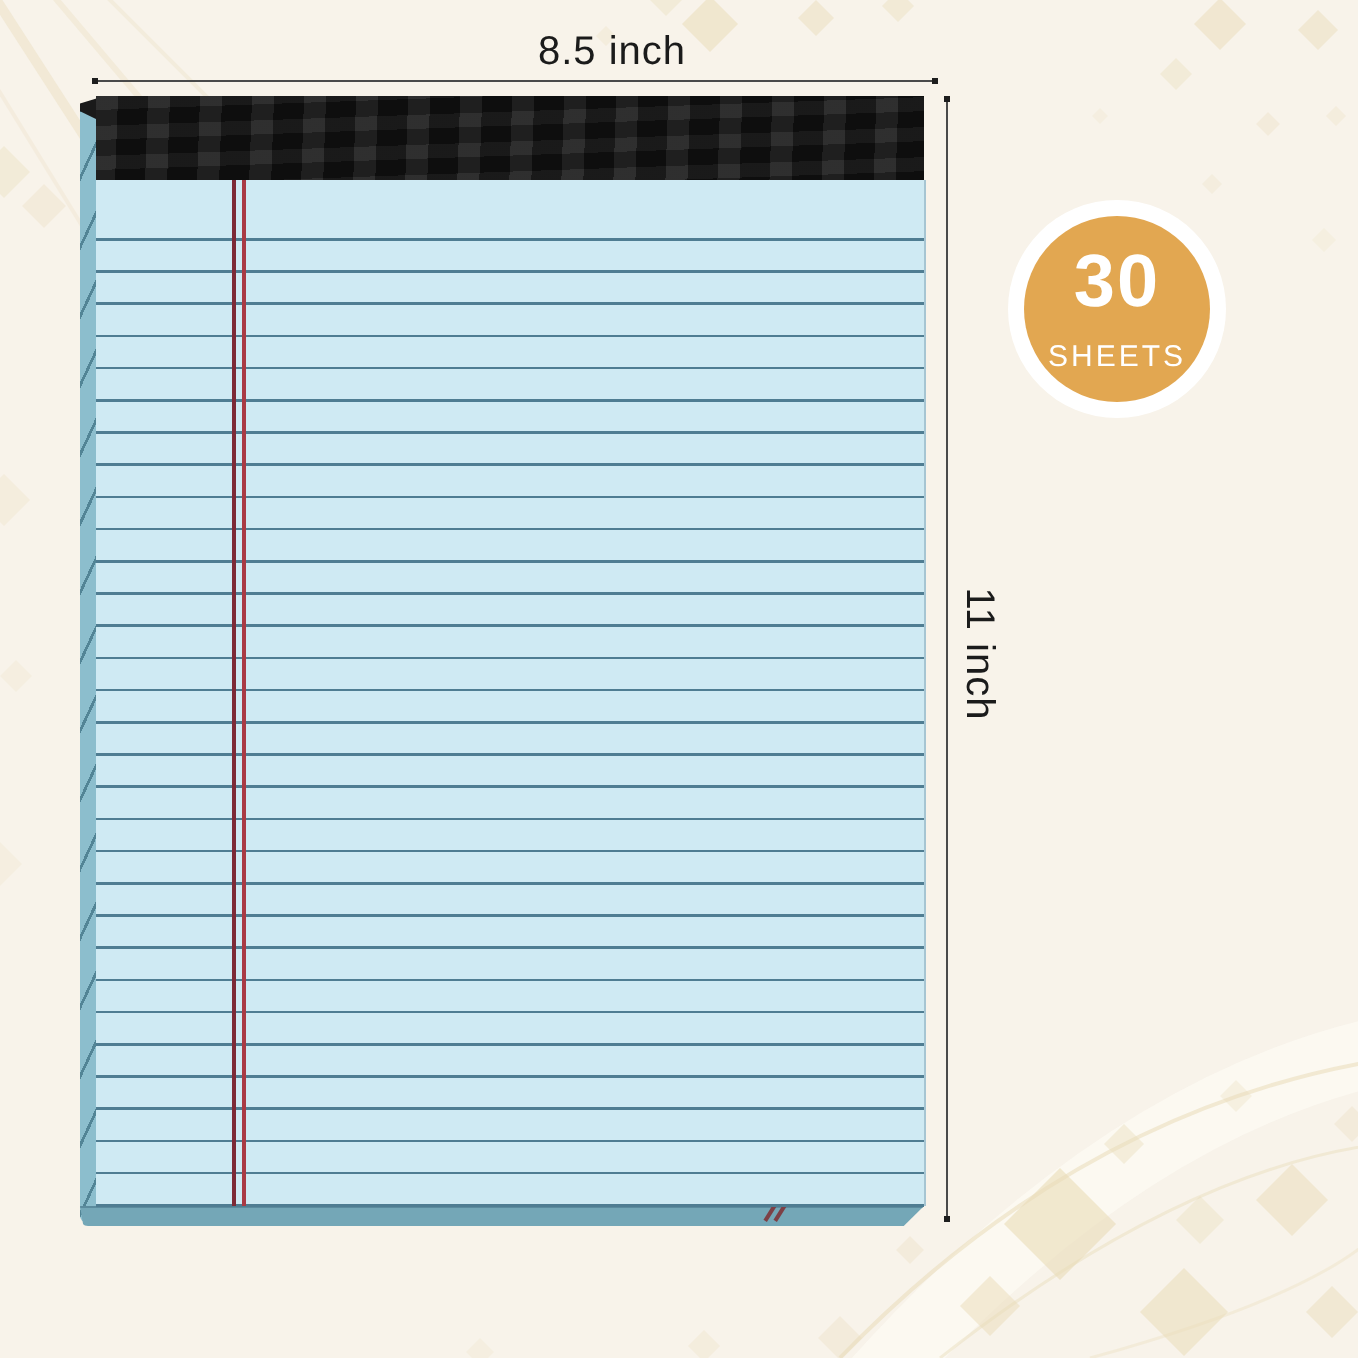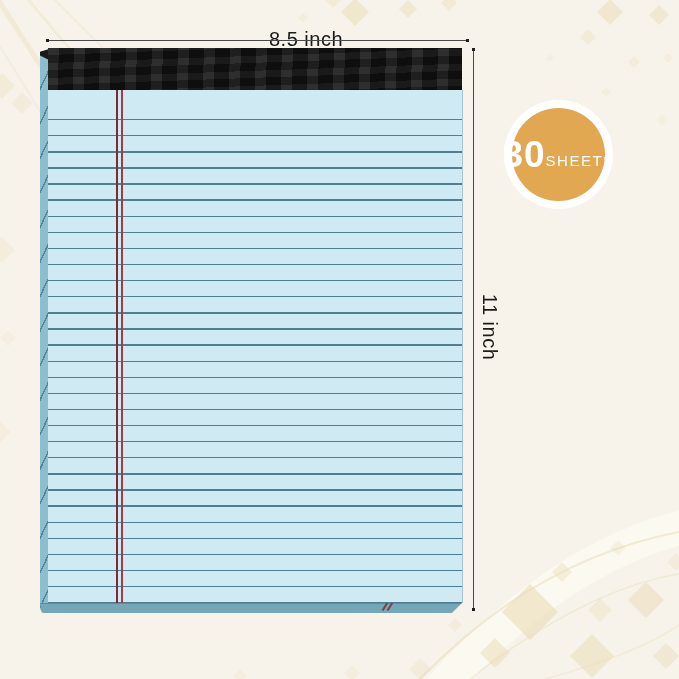--- a/index.html
+++ b/index.html
@@ -53,38 +53,38 @@
     background-image:repeating-linear-gradient(to bottom, #4f7d92 0, #4f7d92 1.3px, transparent 1.3px, transparent 16.1px);
   }
   .margin-line{position:absolute;top:0;height:513px;width:1.6px;}
   .margin-line.m1{left:68px;background:#7d2a36;}
   .margin-line.m2{left:73px;background:#a93a44;}
 
   
   .dim-h-line{position:absolute;left:48px;top:40px;width:420px;height:1px;background:#4a4a4a;}
   .dim-dot{position:absolute;width:3px;height:3px;background:#1e1e1e;}
   .dim-h-label{
-    position:absolute;left:48px;top:28px;width:420px;text-align:center;padding-left:48px;
+    position:absolute;left:48px;top:15px;width:420px;text-align:center;padding-left:48px;
     font-size:20px;color:#1b1b1b;letter-spacing:0.5px;
   }
   .dim-v-line{position:absolute;left:473px;top:50px;width:1px;height:560px;background:#4a4a4a;}
   .dim-v-label{
     position:absolute;left:489px;top:327px;white-space:nowrap;
     transform:translate(-50%,-50%) rotate(90deg);
     font-size:20px;color:#1b1b1b;letter-spacing:0.5px;
   }
 
   
   .badge{
     position:absolute;left:504px;top:100px;width:109px;height:109px;border-radius:50%;
     background:#ffffff;display:flex;align-items:center;justify-content:center;
   }
   .badge-inner{
     width:93px;height:93px;border-radius:50%;background:#e2a751;
-    display:flex;flex-direction:row;align-items:center;justify-content:center;
+    display:flex;flex-direction:column;align-items:center;justify-content:center;
   }
   .badge-count{font-size:37px;font-weight:bold;color:#ffffff;line-height:1;letter-spacing:1px;}
   .badge-unit{font-size:15px;color:#ffffff;letter-spacing:1.5px;margin-top:11px;}
 </style>
 </head>
 <body>
 
 <div class="canvas">
 
   <svg class="bg" viewBox="0 0 679 679">

